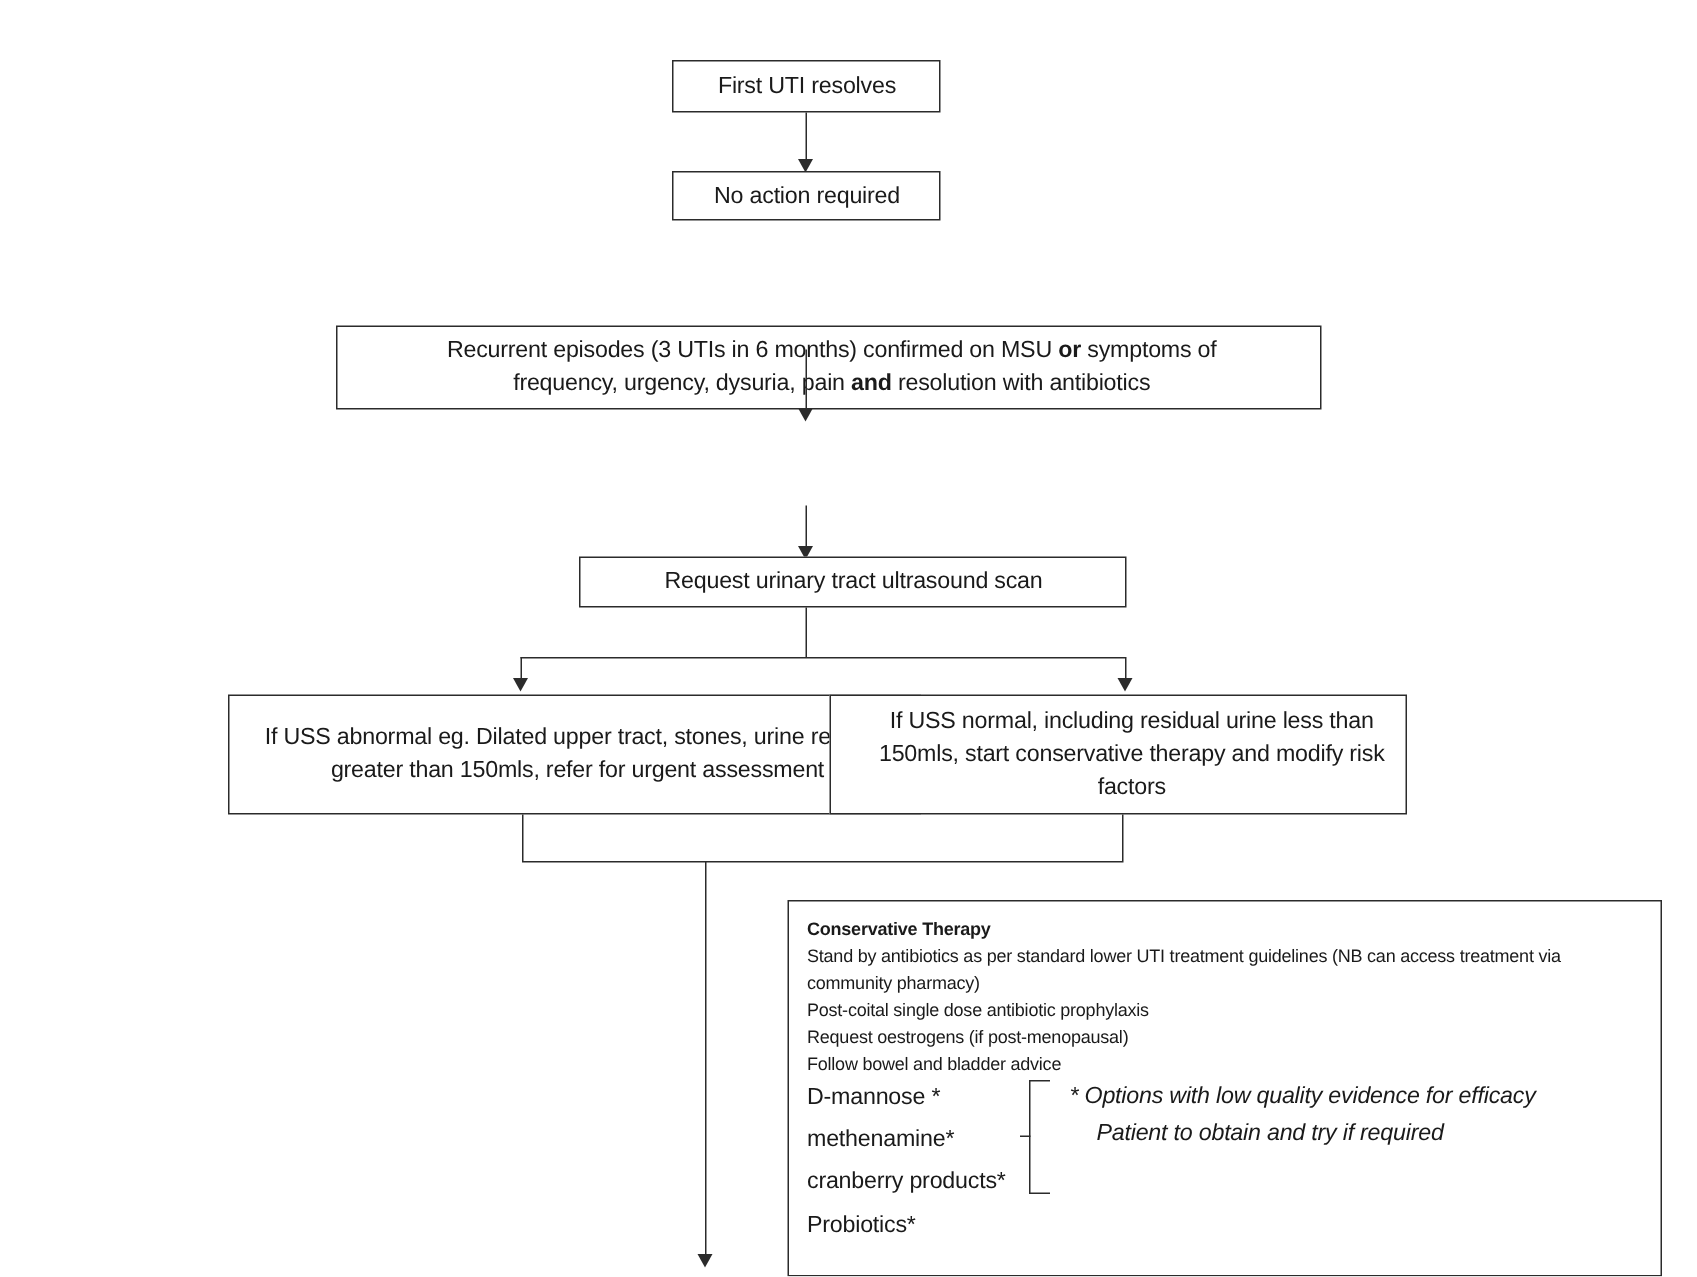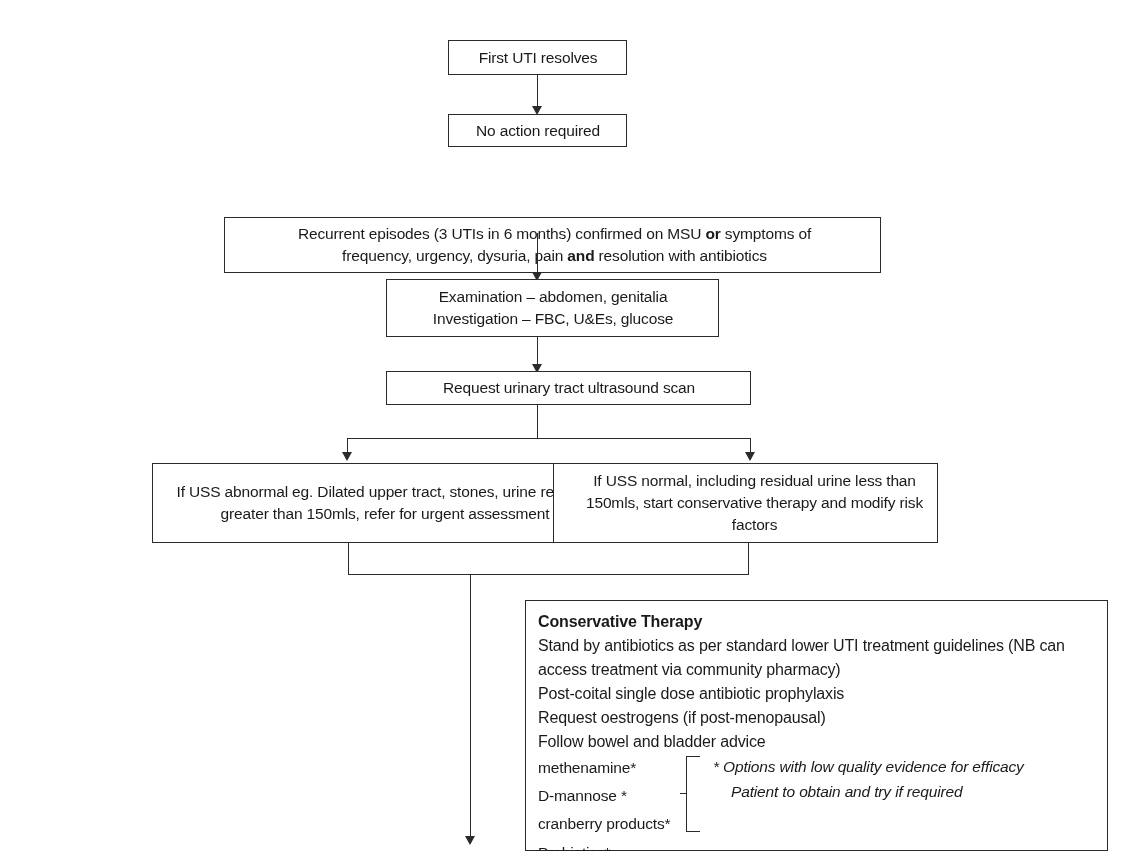--- a/index.html
+++ b/index.html
@@ -55,21 +55,21 @@
   .arrowhead {
     position: absolute;
     width: 0;
     height: 0;
     border-left: 5px solid transparent;
     border-right: 5px solid transparent;
     border-top: 9px solid #2b2b2b;
   }
 
   
-  .ct-lines { font-size: 16px; line-height: 1.5; }
+  .ct-lines { font-size: 12px; line-height: 1.5; }
   .ct-starred {
     position: relative;
   }
   .ct-star-item { line-height: 1.82; }
   .brace {
     position: absolute;
     left: 148px;
     top: 2px;
     width: 14px;
     height: 76px;
@@ -113,24 +113,20 @@
   </div>
 
   <div class="box center-v" style="left:224px; top:177px; width:657px; height:56px; padding-left:13px;margin-top:40px;">
     <p><span>Recurrent episodes (3 UTIs in 6 months) confirmed on MSU </span><span class="bold">or</span><span> symptoms of</span></p>
     <p><span>frequency, urgency, dysuria, pain </span><span class="bold">and</span><span> resolution with antibiotics</span></p>
   </div>
 
   <div class="vline" style="left:537px; top:233px; height:41px;"></div>
   <div class="arrowhead" style="left:532px; top:272px;"></div>
 
-  <div class="box center-v" style="left:386px; top:279px; width:333px; height:58px;">
-    <p>Examination – abdomen, genitalia</p>
-    <p>Investigation – FBC, U&amp;Es, glucose</p>
-  </div>
 
   <div class="vline" style="left:537px; top:337px; height:29px;"></div>
   <div class="arrowhead" style="left:532px; top:364px;"></div>
 
   <div class="box center-v" style="left:386px; top:371px; width:365px; height:34px;">
     <p>Request urinary tract ultrasound scan</p>
   </div>
 
   <div class="vline" style="left:537px; top:405px; height:33px;"></div>
   <div class="hline" style="left:347px; top:438px; width:403px;"></div>
@@ -156,22 +152,22 @@
   <div class="box" style="left:525px; top:600px; width:583px; height:251px; padding:9px 10px 0 12px;">
     <div class="ct-lines">
       <span class="heading">Conservative Therapy</span>
       <p>Stand by antibiotics as per standard lower UTI treatment guidelines (NB can access treatment via community pharmacy)</p>
       <p>Post-coital single dose antibiotic prophylaxis</p>
       <p>Request oestrogens (if post-menopausal)</p>
       <p>Follow bowel and bladder advice</p>
     </div>
 
     <div class="ct-starred">
+      <p class="ct-star-item">D-mannose *</p>
       <p class="ct-star-item">methenamine*</p>
-      <p class="ct-star-item">D-mannose *</p>
       <p class="ct-star-item">cranberry products*</p>
       <p class="ct-star-item">Probiotics*</p>
 
       <span class="brace"></span>
       <span class="brace-tick"></span>
 
       <div class="ct-note">
         <span>* Options with low quality evidence for efficacy</span>
         <span class="indent">Patient to obtain and try if required</span>
       </div>

